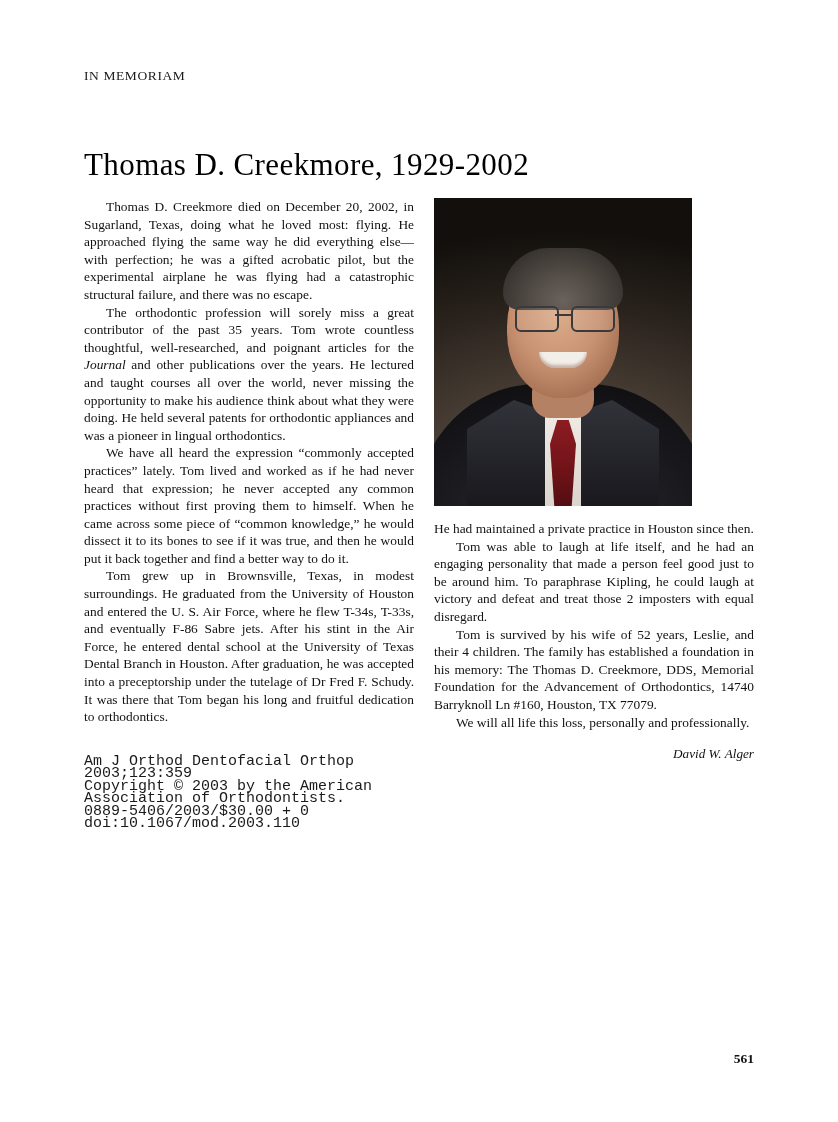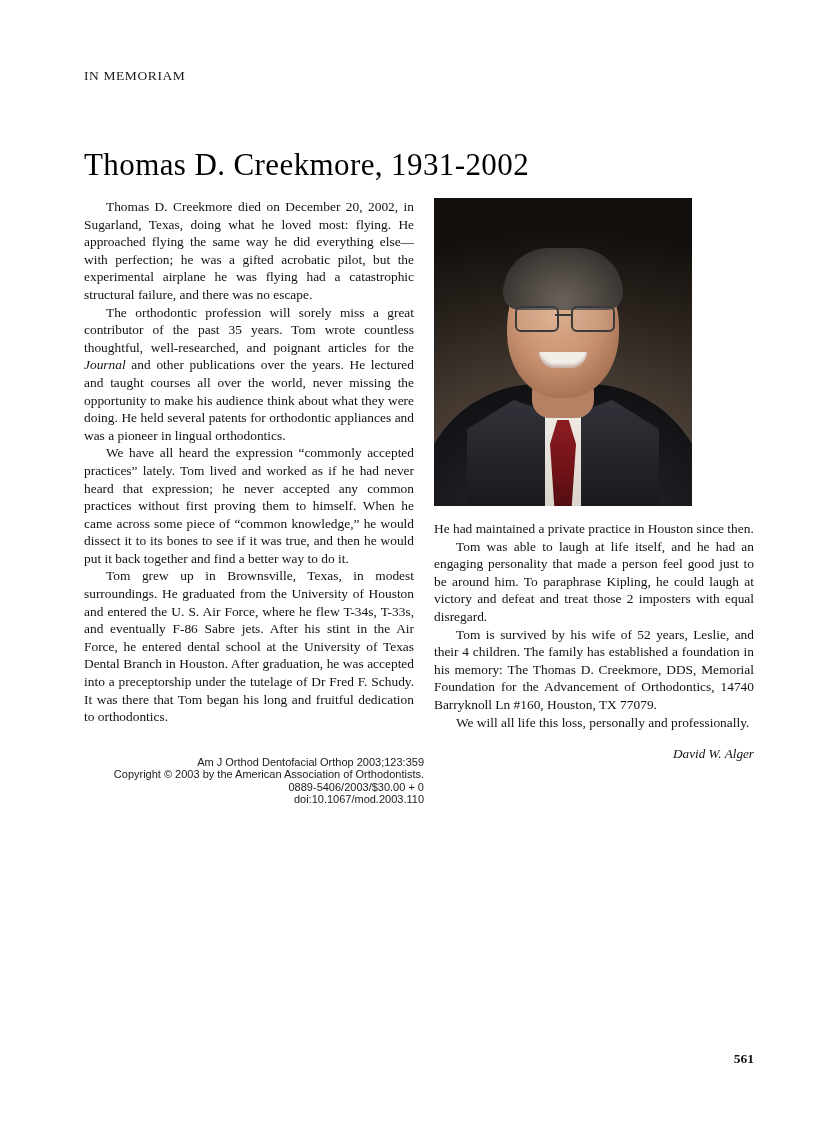--- a/index.html
+++ b/index.html
@@ -195,25 +195,24 @@
     border-radius: 0 0 26px 26px;
     box-shadow: inset 0 -3px 3px rgba(120,60,50,0.35);
   }
 
   
   .footnote {
     position: absolute;
     left: 84px;
     top: 748px;
     width: 340px;
-    font-family: Liberation Sans, sans-serif;
-    font-size: 11px;
+    font-family: Liberation Mono, monospace;
+    font-size: 15px;
     line-height: 12.4px;
     color: #1a1a1a;
-    text-align: right;
   }
 
   .signature {
     margin-top: 14px;
     text-align: right;
     font-style: italic;
     font-size: 13.2px;
     line-height: 17.6px;
   }
 
@@ -228,21 +227,21 @@
   }
   .em { font-style: italic; }
 </style>
 </head>
 <body>
 
 <div class="page">
 
   <div class="section-label">IN MEMORIAM</div>
 
-  <h1 class="title">Thomas D. Creekmore, 1931-2002</h1>
+  <h1 class="title">Thomas D. Creekmore, 1929-2002</h1>
 
   <div class="col-left">
     <p class="body">Thomas D. Creekmore died on December 20, 2002, in Sugarland, Texas, doing what he loved most: flying. He approached flying the same way he did everything else—with perfection; he was a gifted acrobatic pilot, but the experimental airplane he was flying had a catastrophic structural failure, and there was no escape.</p>
     <p class="body">The orthodontic profession will sorely miss a great contributor of the past 35 years. Tom wrote countless thoughtful, well-researched, and poignant articles for the <span class="em">Journal</span> and other publications over the years. He lectured and taught courses all over the world, never missing the opportunity to make his audience think about what they were doing. He held several patents for orthodontic appliances and was a pioneer in lingual orthodontics.</p>
     <p class="body">We have all heard the expression “commonly accepted practices” lately. Tom lived and worked as if he had never heard that expression; he never accepted any common practices without first proving them to himself. When he came across some piece of “common knowledge,” he would dissect it to its bones to see if it was true, and then he would put it back together and find a better way to do it.</p>
     <p class="body">Tom grew up in Brownsville, Texas, in modest surroundings. He graduated from the University of Houston and entered the U. S. Air Force, where he flew T-34s, T-33s, and eventually F-86 Sabre jets. After his stint in the Air Force, he entered dental school at the University of Texas Dental Branch in Houston. After graduation, he was accepted into a preceptorship under the tutelage of Dr Fred F. Schudy. It was there that Tom began his long and fruitful dedication to orthodontics.</p>
   </div>
 
   <div class="col-right-top">
     <div class="photo-frame">

